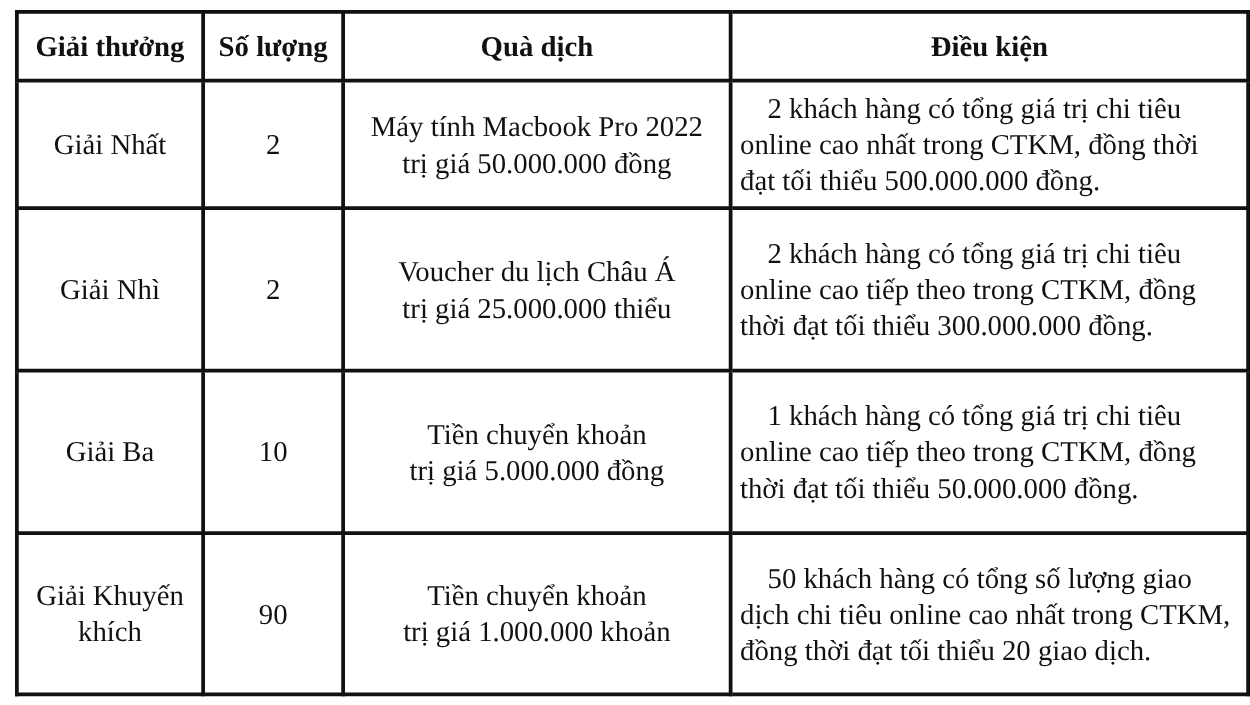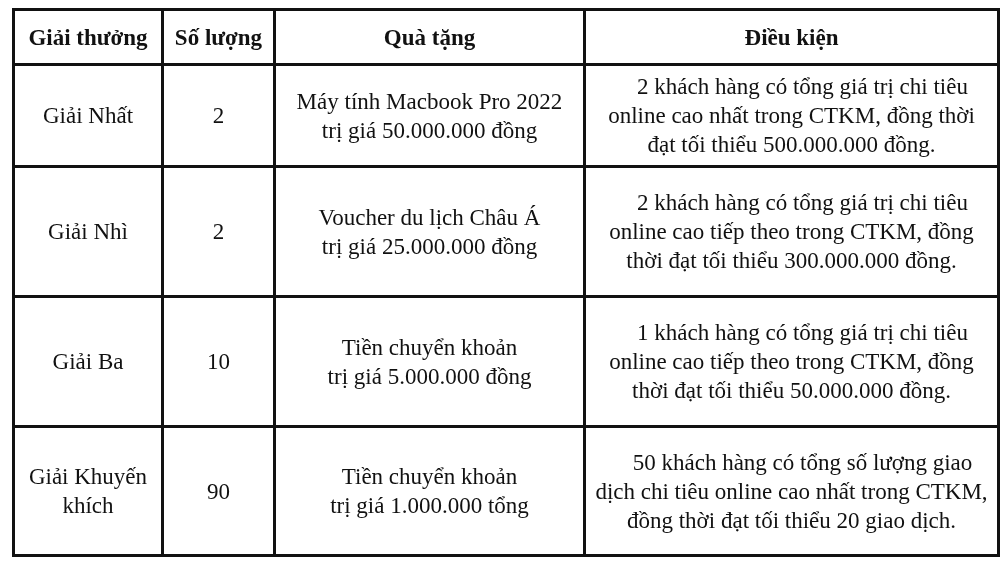--- a/index.html
+++ b/index.html
@@ -20,63 +20,63 @@
     padding: 0 6px;
     vertical-align: middle;
   }
   table.prize-table th {
     font-weight: bold;
     text-align: center;
     height: 52px;
     font-size: 23px;
   }
   td.c-center { text-align: center; }
-  td.c-cond { text-align: center; padding-left: 8px; padding-right: 8px; margin-top: 36px; }
+  td.c-cond { text-align: left; padding-left: 8px; padding-right: 8px; margin-top: 36px; }
   td.c-cond .cond-text { text-indent: 22px; display: block; }
   tr.r1 td { height: 99px; }
   tr.r2 td { height: 127px; }
   tr.r3 td { height: 127px; }
   tr.r4 td { height: 126px; }
 </style>
 </head>
 <body>
 
 <table class="prize-table">
   <colgroup>
     <col style="width:149px">
     <col style="width:112px">
     <col style="width:310px">
     <col style="width:414px">
   </colgroup>
   <thead>
     <tr>
       <th>Giải thưởng</th>
       <th>Số lượng</th>
-      <th>Quà tặng</th>
+      <th>Quà dịch</th>
       <th>Điều kiện</th>
     </tr>
   </thead>
   <tbody>
     <tr class="r1">
       <td class="c-center">Giải Nhất</td>
       <td class="c-center">2</td>
       <td class="c-center">
         <div>Máy tính Macbook Pro 2022</div>
         <div>trị giá 50.000.000 đồng</div>
       </td>
       <td class="c-cond">
         <span class="cond-text">2 khách hàng có tổng giá trị chi tiêu online cao nhất trong CTKM, đồng thời đạt tối thiểu 500.000.000 đồng.</span>
       </td>
     </tr>
     <tr class="r2">
       <td class="c-center">Giải Nhì</td>
       <td class="c-center">2</td>
       <td class="c-center">
         <div>Voucher du lịch Châu Á</div>
-        <div>trị giá 25.000.000 đồng</div>
+        <div>trị giá 25.000.000 thiểu</div>
       </td>
       <td class="c-cond">
         <span class="cond-text">2 khách hàng có tổng giá trị chi tiêu online cao tiếp theo trong CTKM, đồng thời đạt tối thiểu 300.000.000 đồng.</span>
       </td>
     </tr>
     <tr class="r3">
       <td class="c-center">Giải Ba</td>
       <td class="c-center">10</td>
       <td class="c-center">
         <div>Tiền chuyển khoản</div>
@@ -84,20 +84,20 @@
       </td>
       <td class="c-cond">
         <span class="cond-text">1 khách hàng có tổng giá trị chi tiêu online cao tiếp theo trong CTKM, đồng thời đạt tối thiểu 50.000.000 đồng.</span>
       </td>
     </tr>
     <tr class="r4">
       <td class="c-center">Giải Khuyến khích</td>
       <td class="c-center">90</td>
       <td class="c-center">
         <div>Tiền chuyển khoản</div>
-        <div>trị giá 1.000.000 tổng</div>
+        <div>trị giá 1.000.000 khoản</div>
       </td>
       <td class="c-cond">
         <span class="cond-text">50 khách hàng có tổng số lượng giao dịch chi tiêu online cao nhất trong CTKM, đồng thời đạt tối thiểu 20 giao dịch.</span>
       </td>
     </tr>
   </tbody>
 </table>
 
 </body></html>

